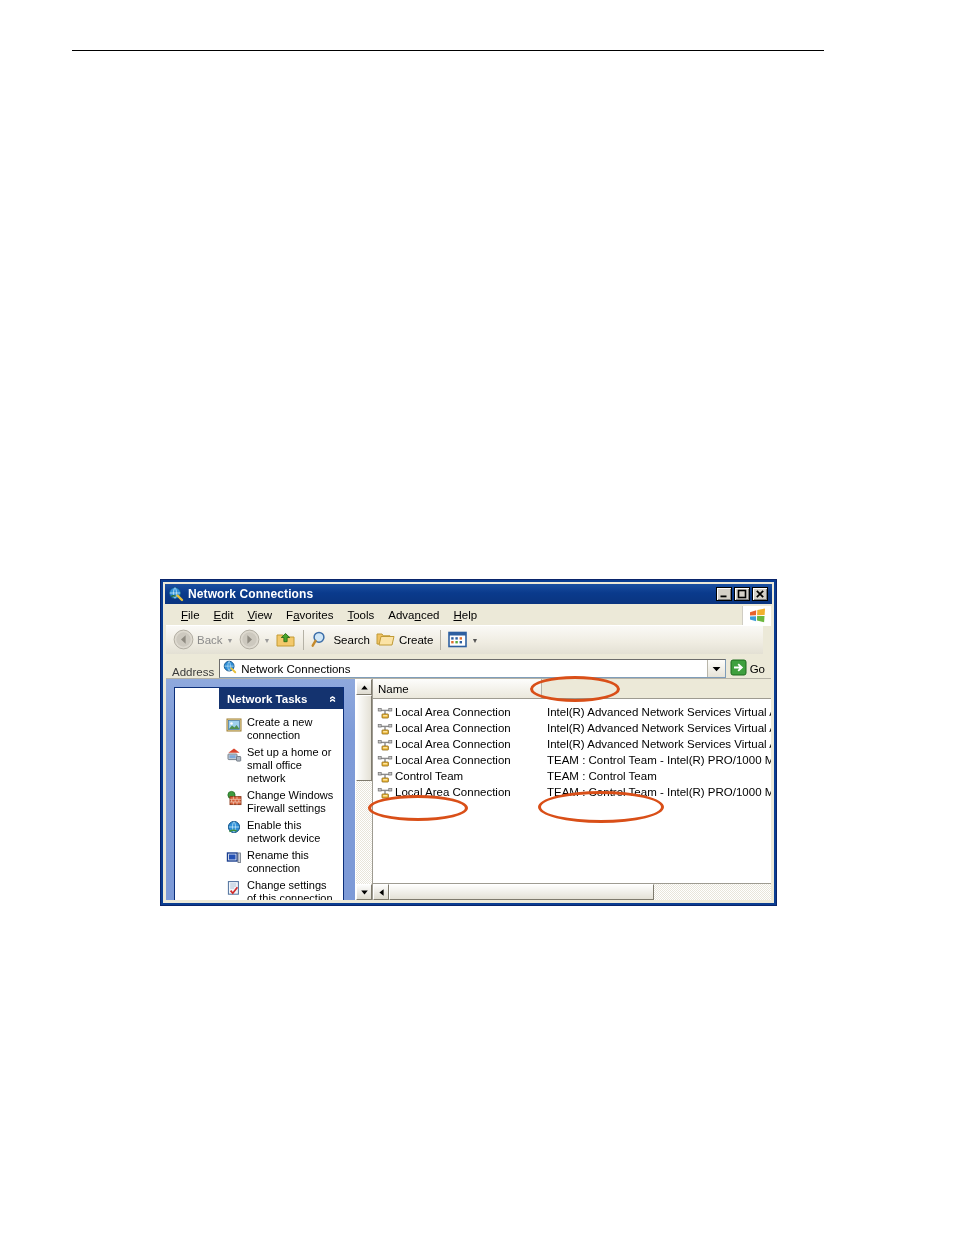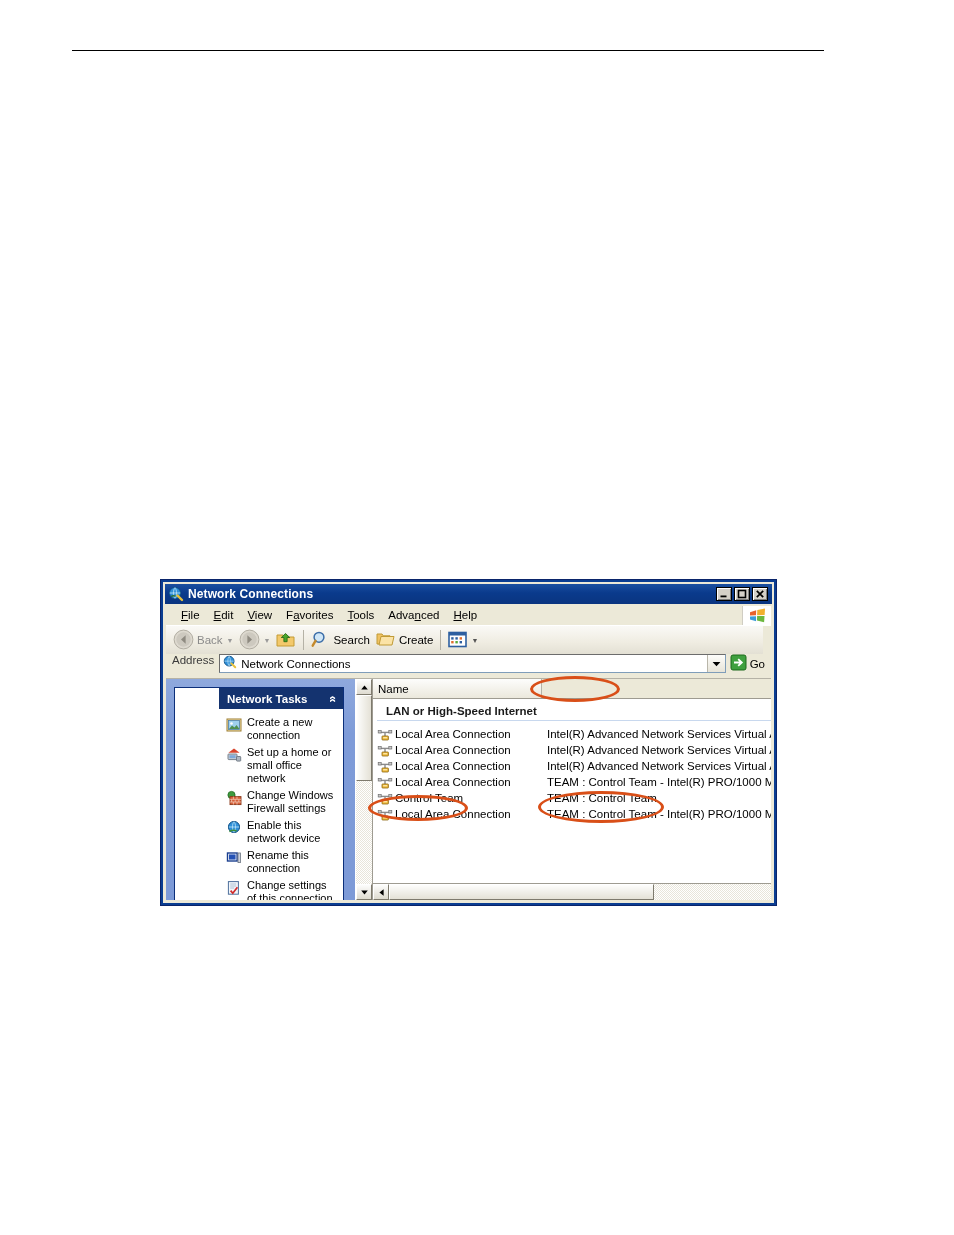--- a/index.html
+++ b/index.html
@@ -162,21 +162,21 @@
   }
   .tb-caret.dim { color:#9a9a9a; }
 
   
   .addressbar {
     position: absolute;
     left: 3px; top: 72px; right: 3px;
     height: 24px;
     background: #ece9d8;
     display: flex;
-    align-items: flex-start;
+    align-items: flex-end;
     padding: 0 2px;
     box-sizing: border-box;
   }
   .addr-label {
     font-size: 11.5px;
     color: #3b3b3b;
     padding: 0 5px 0 4px;
     white-space: nowrap;
   }
   .addr-field {
@@ -679,21 +679,20 @@
             </svg>
         </div>
       </div>
 
       <div class="listpane">
         <div class="col-header">
           <div class="col name">Name</div>
         </div>
 
         <div class="list-body">
-          <div class="group-head">LAN or High-Speed Internet</div>
           <div class="rows">
 
             <div class="row">
               <span class="cell-name">
                 <span class="lan-ico">
                   <svg width="16" height="16" viewBox="0 0 16 16">
                     <path d="M2 6.4h12" stroke="#8a8a8a" stroke-width="1.4"></path>
                     <path d="M8 6.4v4" stroke="#8a8a8a" stroke-width="1.4"></path>
                     <rect x="1.2" y="4.6" width="3" height="2.4" fill="#c9c9c9" stroke="#6e6e6e" stroke-width="0.7"></rect>
                     <rect x="11.8" y="4.6" width="3" height="2.4" fill="#c9c9c9" stroke="#6e6e6e" stroke-width="0.7"></rect>

